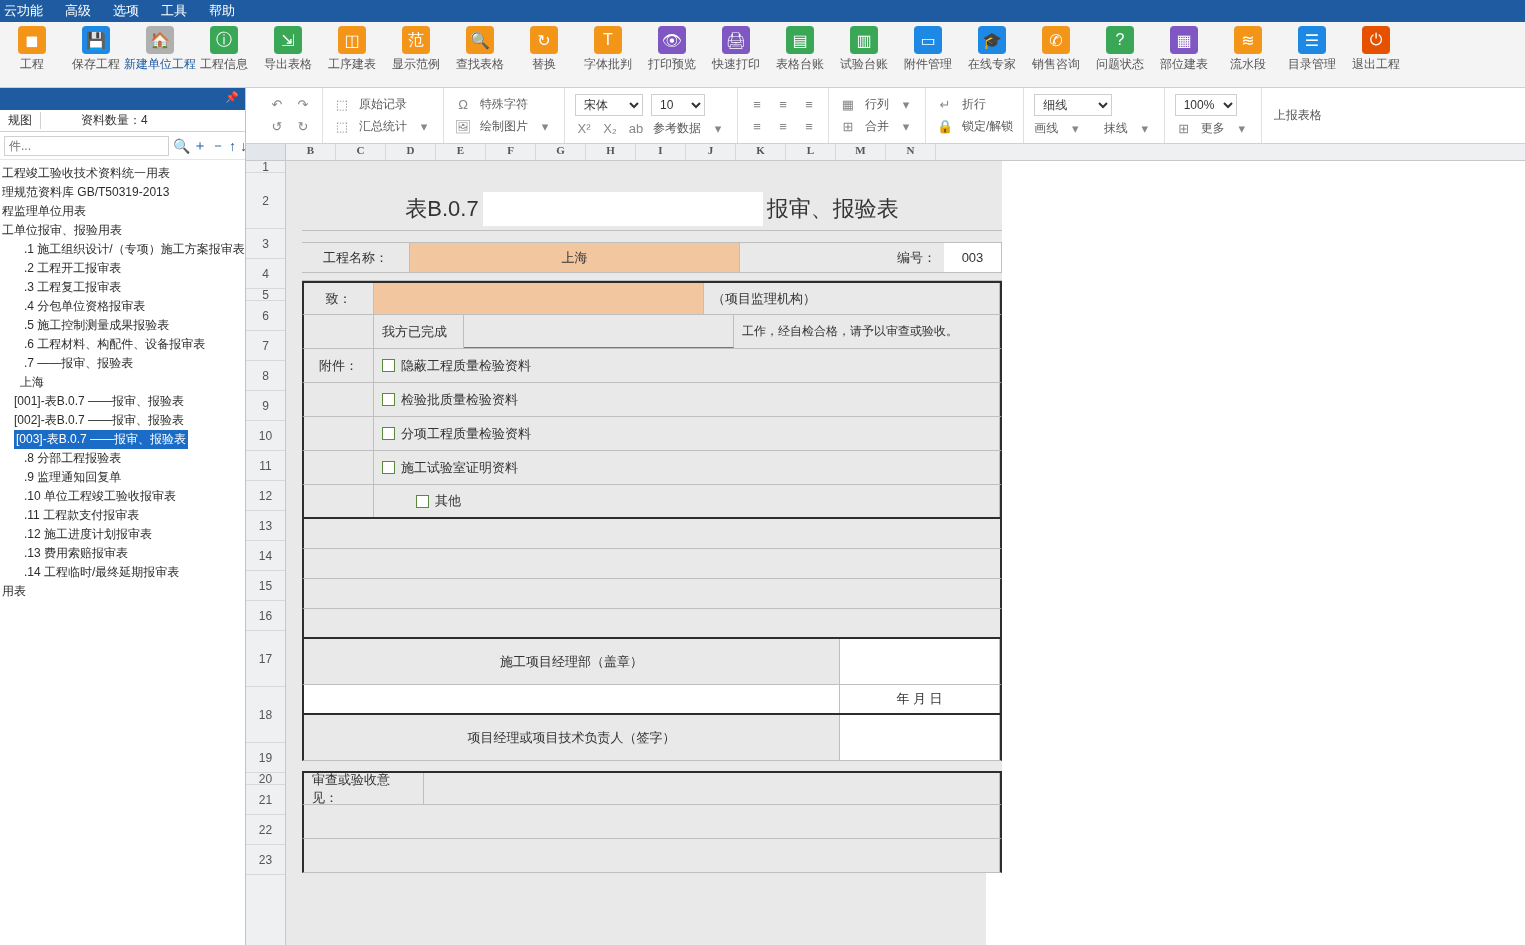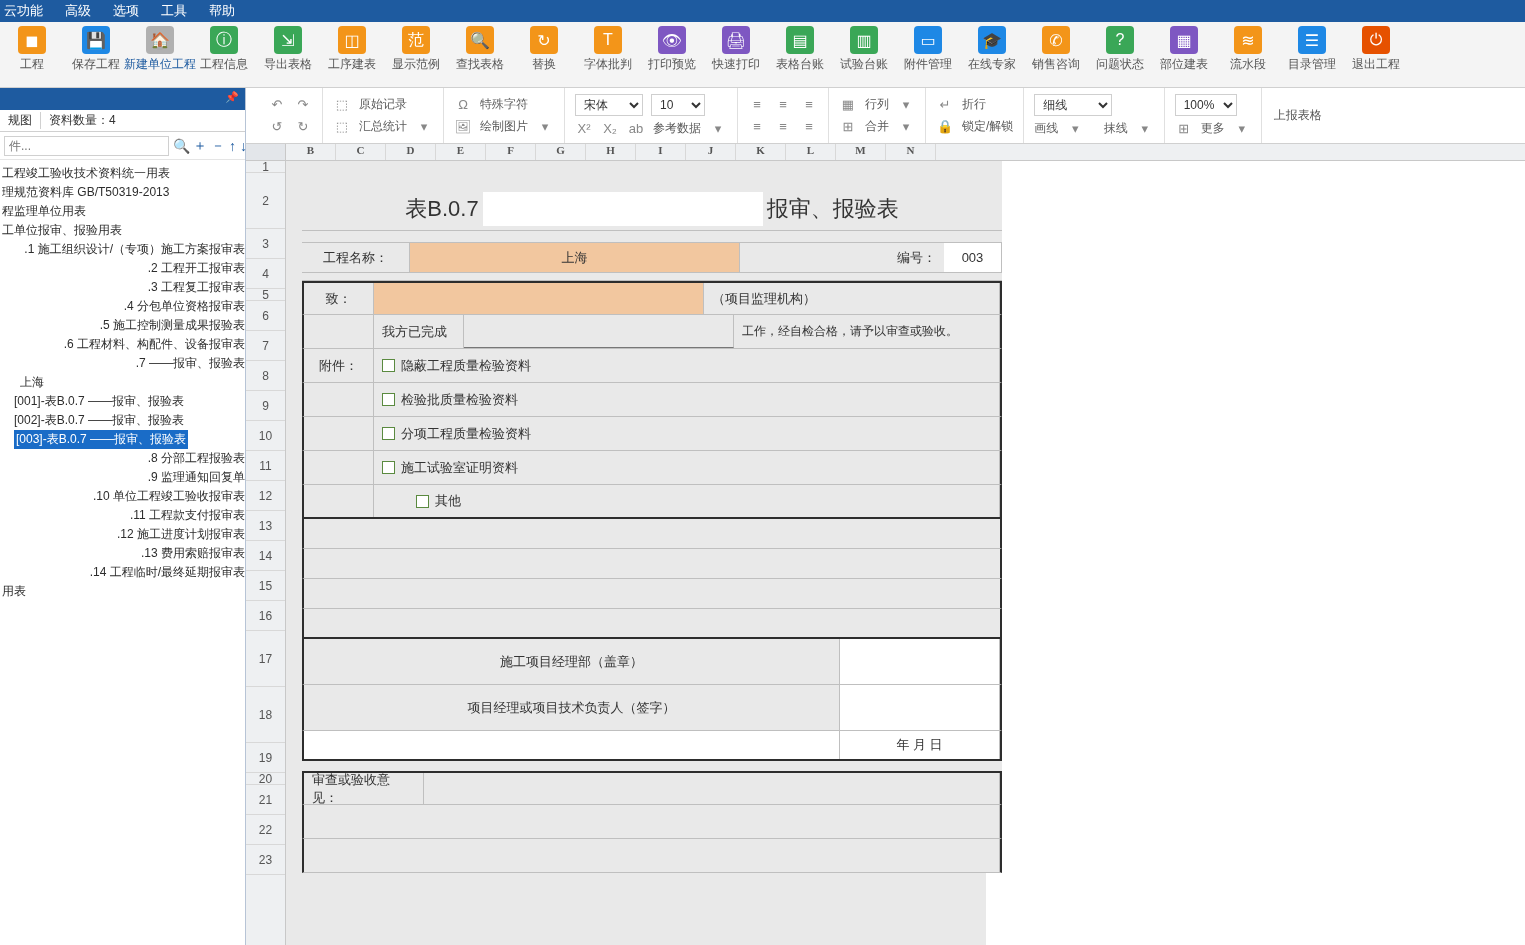--- a/index.html
+++ b/index.html
@@ -25,28 +25,28 @@
 .tg { border-right:1px solid #e0e0e0; display:flex; flex-direction:column; justify-content:center; padding:0 10px; gap:4px; }
 .tg-row { display:flex; align-items:center; gap:8px; color:#5a5a5a; font-size:12px; }
 .tg-row .ti { width:18px; height:18px; display:inline-flex; align-items:center; justify-content:center; color:#888; font-size:13px; }
 select.sm, input.sm { height:22px; border:1px solid #cfcfcf; font-size:12px; padding:0 4px; background:#fff; color:#333; }
 .last-lbl { display:flex; align-items:center; padding:0 12px; color:#555; }
 
 
 .left-panel { position:absolute; left:0; top:88px; width:246px; bottom:0; border-right:1px solid #b7c4d6; background:#fff; }
 .lp-head { height:22px; background:#1e5ba0; }
 .lp-pin { position:absolute; right:6px; top:3px; color:#fff; font-size:11px; }
-.lp-tabs { height:22px; display:flex; align-items:center; border-bottom:1px solid #d0d0d0; font-size:12px; }
+.lp-tabs { height:22px; display:flex; align-items:center; border-bottom:1px solid #d0d0d0; font-size:12px;gap:32px; }
 .lp-tabs .t1 { padding:0 8px; border-right:1px solid #d0d0d0; }
 .lp-search { height:28px; display:flex; align-items:center; border-bottom:1px solid #e5e5e5; padding:0 4px; gap:4px; color:#888; }
 .lp-search input { flex:1; border:1px solid #d0d0d0; height:20px; padding:0 4px; font-size:12px; }
 .lp-search .sico { color:#1e5ba0; font-size:14px; width:16px; text-align:center; }
 .tree { padding:4px 0 4px 0; font-size:12px; color:#2d2d2d; line-height:19px; overflow:auto; height:calc(100% - 72px); }
 .tree .node { white-space:nowrap; padding-left:2px; }
-.tree .sub { padding-left:24px;text-align:right; }
+.tree .sub { padding-left:24px; }
 .tree .sub2 { padding-left:20px; }
 .tree .sub3 { padding-left:14px; }
 .tree .sel { background:#1a6cc7; color:#fff; display:inline-block; padding:0 2px; }
 
 
 .sheet-wrap { position:absolute; left:246px; right:0; top:144px; bottom:0; display:flex; }
 .rowhdr { width:40px; background:#eef0f2; border-right:1px solid #c8c8c8; }
 .rowhdr .rh { height:30px; border-bottom:1px solid #d8d8d8; display:flex; align-items:center; justify-content:center; color:#555; font-size:12px; }
 .rowhdr .rh.tall { height:56px; }
 .colhdr { position:absolute; left:286px; right:0; top:144px; height:17px; background:#eef0f2; border-bottom:1px solid #c8c8c8; display:flex; z-index:3; }
@@ -448,27 +448,27 @@
 
       <div class="row r-empty sec"></div>
       <div class="row r-empty sec"></div>
       <div class="row r-empty sec"></div>
       <div class="row r-empty sec" style="border-bottom:2px solid #2d2d2d;"></div>
 
       <div class="row r-sign sec">
           <div class="cell c1">施工项目经理部（盖章）</div>
           <div class="cell c2"></div>
         </div>
+      <div class="row r-date sec" style="border-bottom:2px solid #2d2d2d;">
+          <div class="cell c1"></div>
+          <div class="cell c2">年    月    日</div>
+        </div>
       <div class="row r-sign sec">
           <div class="cell c1">项目经理或项目技术负责人（签字）</div>
           <div class="cell c2"></div>
-        </div>
-      <div class="row r-date sec" style="border-bottom:2px solid #2d2d2d;">
-          <div class="cell c1"></div>
-          <div class="cell c2">年    月    日</div>
         </div>
       <div class="row" style="height:10px;border-bottom:none;"></div>
       <div class="row r-op sec thick-top">
           <div class="cell c1">审查或验收意见：</div>
           <div class="cell c2"></div>
         </div>
       <div class="row r-op sec">
           <div class="cell" style="flex:1"></div>
         </div>
       <div class="row r-op sec">

